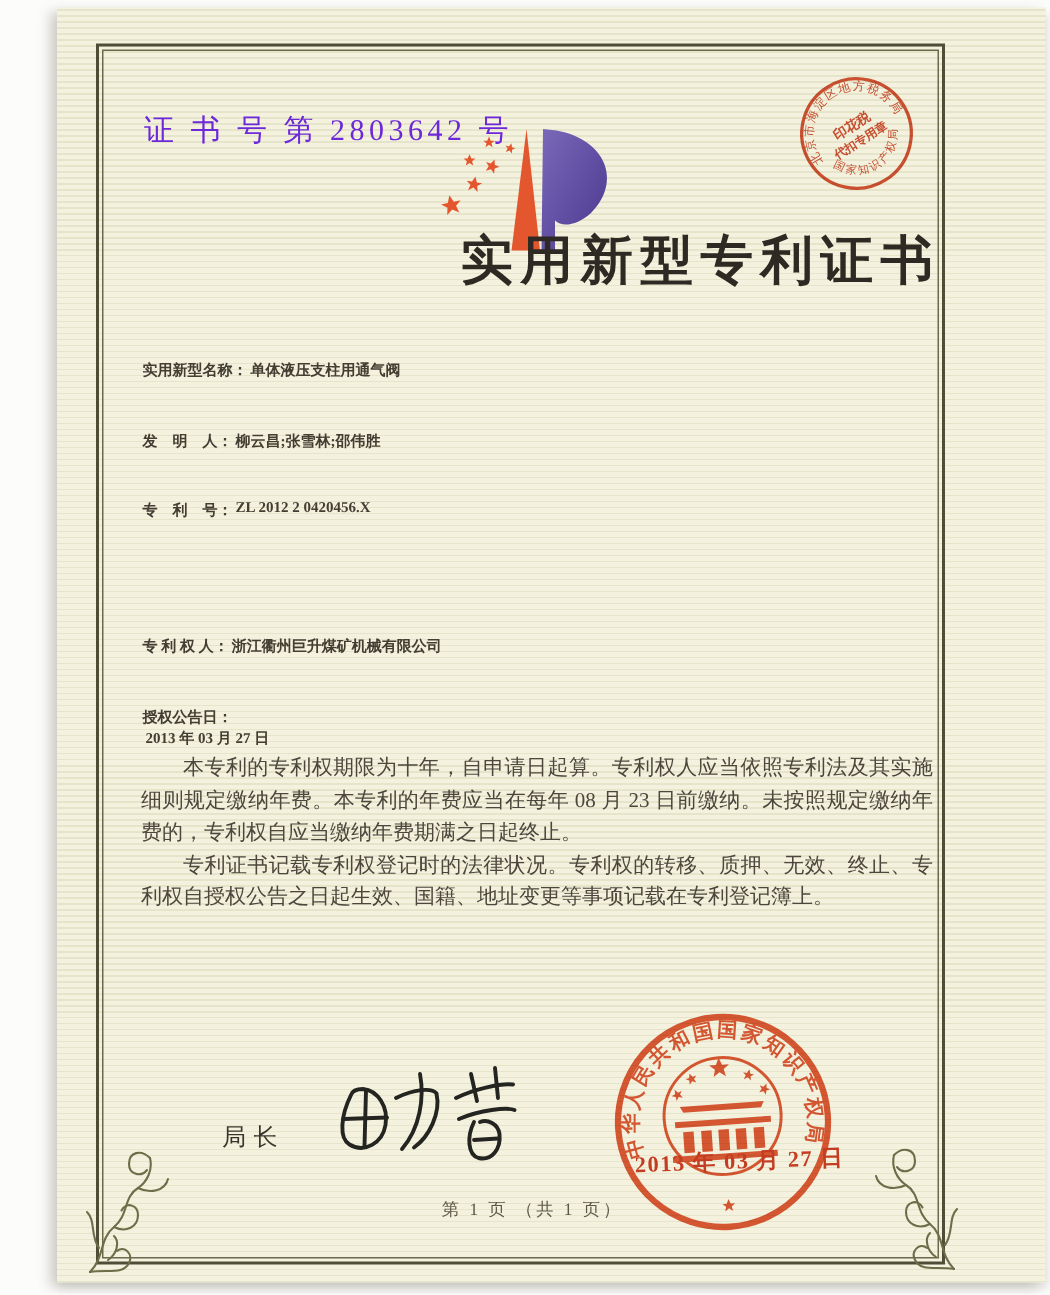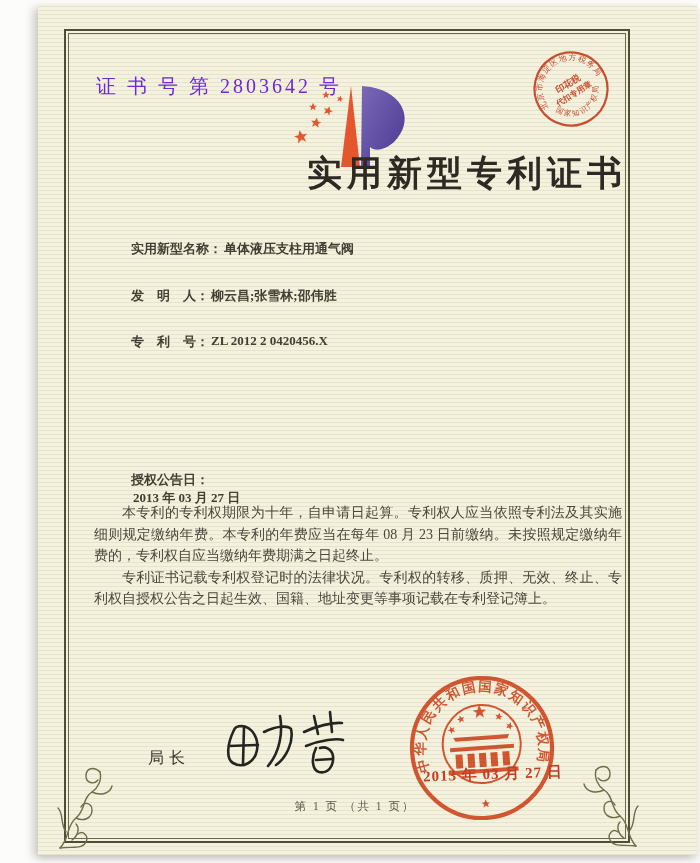--- a/index.html
+++ b/index.html
@@ -26,23 +26,22 @@
   }
   .cert-number{
     position:absolute;left:96px;top:73px;font-size:20px;letter-spacing:3px;
     color:#6d28d9;
   }
   .title{
     position:absolute;left:65px;top:150px;width:562px;text-align:right;
     font-size:35px;font-weight:bold;letter-spacing:5px;color:#2e2922;
   }
   .field{
-    position:absolute;left:95px;width:525px;font-size:13px;display:flex;
+    position:absolute;left:95px;width:525px;font-size:10px;display:flex;
     color:#433d32;
-    margin-left:36px;
   }
   .flabel{white-space:pre;font-weight:600;}
   .fvalue{white-space:pre;margin-left:2px;font-weight:600;}
   .paras{
     position:absolute;left:94px;top:502px;width:528px;
     font-size:14px;line-height:21.5px;color:#4c463c;text-align:justify;
   }
   .paras p{margin:0;text-indent:2em;}
   .director-label{
     position:absolute;left:148px;top:748px;font-size:16px;letter-spacing:5px;
@@ -126,20 +125,24 @@
     <span class="flabel">实用新型名称：</span>
     <span class="fvalue">单体液压支柱用通气阀</span>
   </div>
   <div class="field" style="top:287px;">
     <span class="flabel">发　明　人：</span>
     <span class="fvalue">柳云昌;张雪林;邵伟胜</span>
   </div>
   <div class="field" style="top:333px;">
     <span class="flabel">专　利　号：</span>
     <span class="fvalue">ZL 2012 2 0420456.X</span>
+  </div>
+  <div class="field" style="top:424px;">
+    <span class="flabel">专 利 权 人：</span>
+    <span class="fvalue">浙江衢州巨升煤矿机械有限公司</span>
   </div>
   <div class="field" style="top:471px;flex-direction:column;">
     <span class="flabel">授权公告日：</span>
     <span class="fvalue">2013 年 03 月 27 日</span>
   </div>
 
   <div class="paras">
     <p>本专利的专利权期限为十年，自申请日起算。专利权人应当依照专利法及其实施细则规定缴纳年费。本专利的年费应当在每年 08 月 23 日前缴纳。未按照规定缴纳年费的，专利权自应当缴纳年费期满之日起终止。</p>
     <p>专利证书记载专利权登记时的法律状况。专利权的转移、质押、无效、终止、专利权自授权公告之日起生效、国籍、地址变更等事项记载在专利登记簿上。</p>
   </div>

